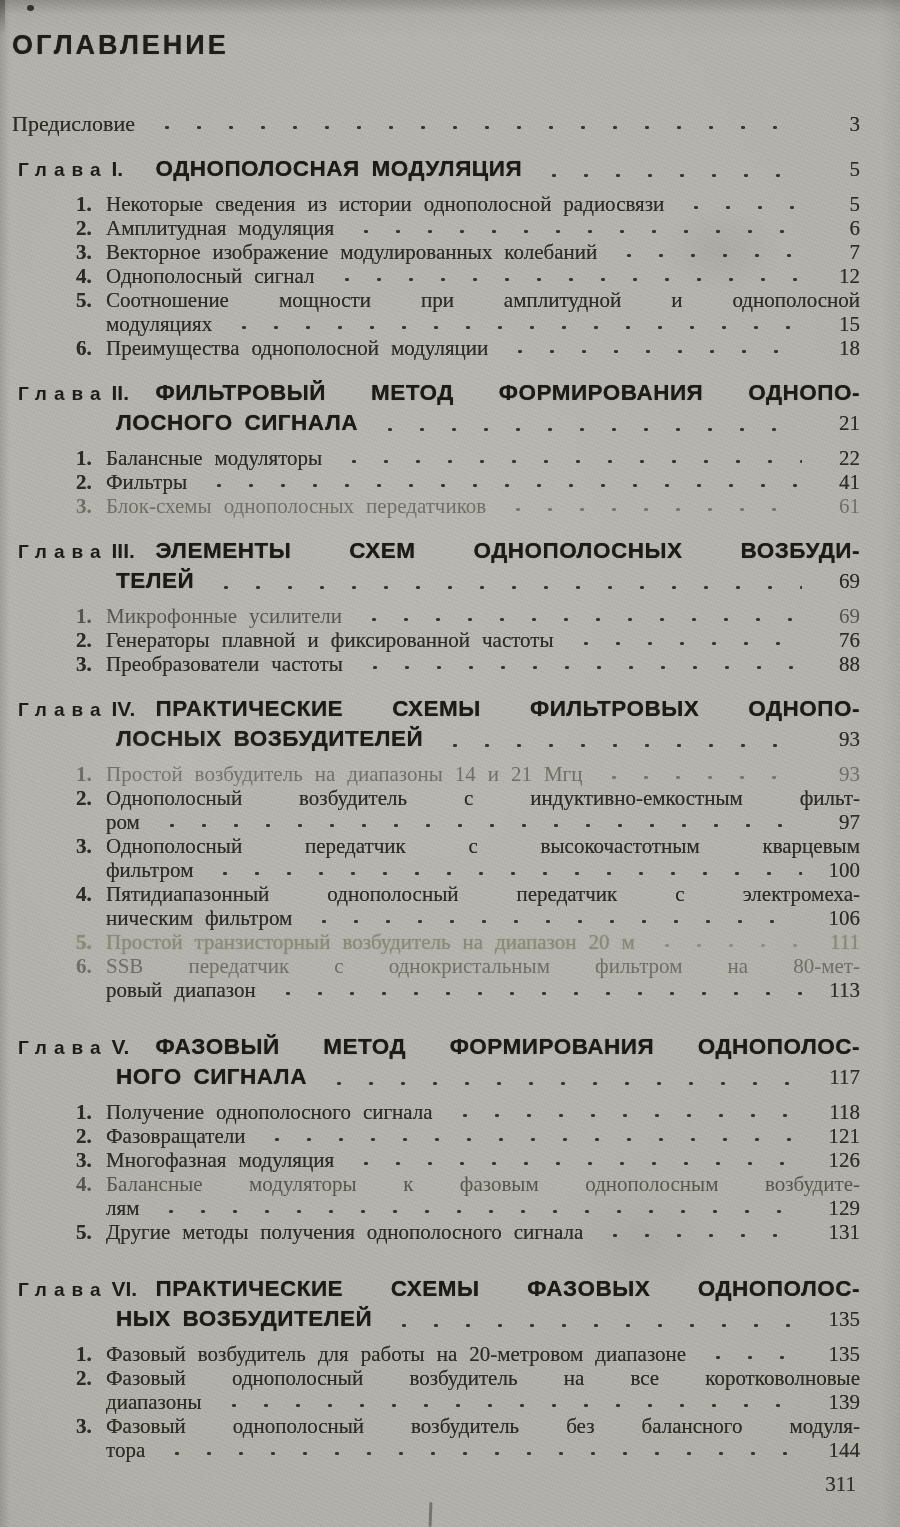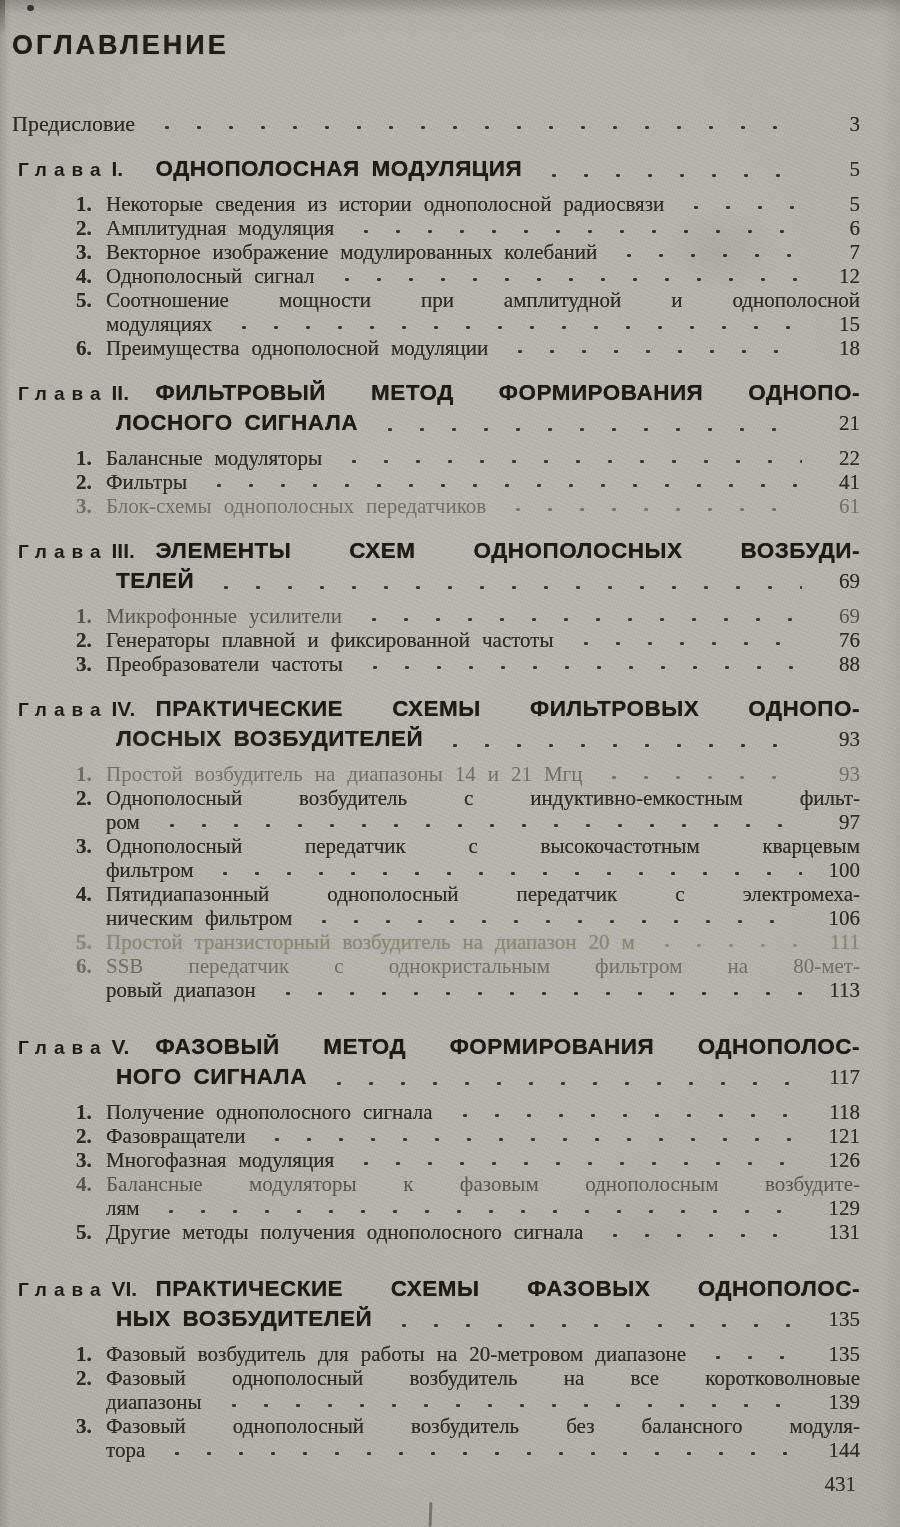--- a/index.html
+++ b/index.html
@@ -377,14 +377,14 @@
         <span class="txt fill">Фазовый однополосный возбудитель без балансного модуля-</span>
       </div>
       <div class="row item-cont">
         <span class="txt">тора</span>
         <span class="leader"></span>
         <span class="pg">144</span>
       </div>
     </div>
   </div>
 
-  <div class="footer-num">431</div>
+  <div class="footer-num">311</div>
 </div>
 
 </body></html>

